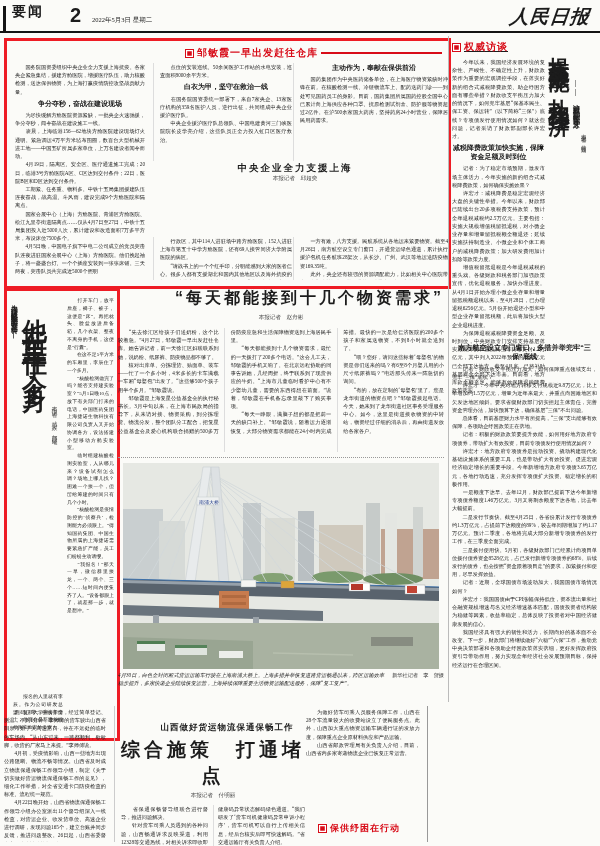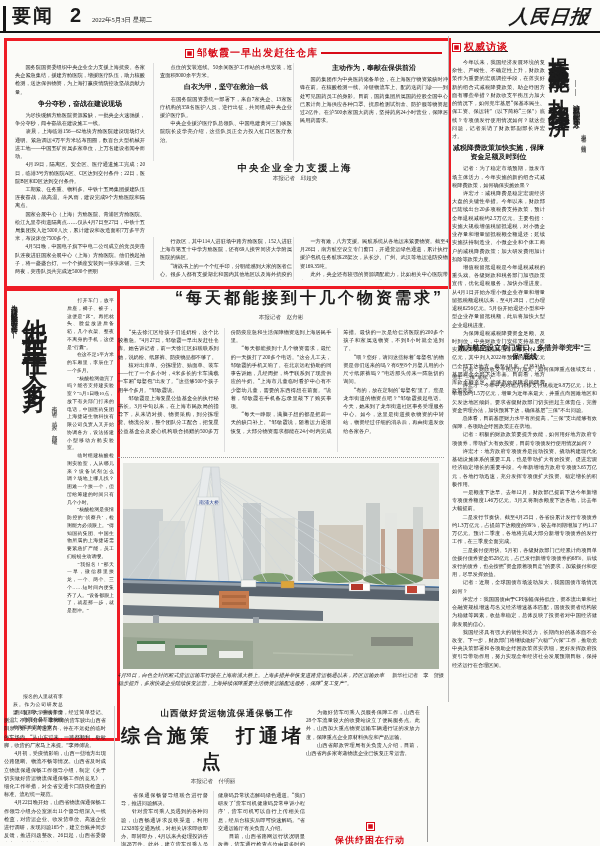--- a/index.html
+++ b/index.html
@@ -2,21 +2,21 @@
 <html><head>
 <meta charset="utf-8">
 <style>
   html,body{margin:0;padding:0;background:#888;}
   .page{position:relative;width:600px;height:846px;margin:0 auto;background:#fbfbf8;overflow:hidden;
         font-family:"Liberation Serif",serif;color:#1c1c1c;}
   
   .hdr{position:absolute;left:0;top:0;right:0;height:32px;}
   .hdr-rule{position:absolute;left:0;top:31px;right:0;height:2px;background:#141414;}
   .hdr-corner{position:absolute;left:3px;top:6px;width:3px;height:25px;background:#141414;}
-  .sec{position:absolute;left:12px;top:3px;font-family:"Liberation Sans",sans-serif;font-weight:900;font-size:19px;letter-spacing:2px;}
+  .sec{position:absolute;left:12px;top:3px;font-family:"Liberation Sans",sans-serif;font-weight:900;font-size:14px;letter-spacing:2px;}
   .pnum{position:absolute;left:70px;top:4px;font-family:"Liberation Sans",sans-serif;font-weight:900;font-size:20px;}
   .dateline{position:absolute;left:92px;top:16px;font-size:6.5px;color:#222;}
   .masthead{position:absolute;right:10px;top:4px;font-size:19px;font-weight:bold;font-style:italic;
             transform:skewX(-6deg);letter-spacing:1px;font-family:"Liberation Serif",serif;}
   
   .txt{font-size:5.2px;line-height:1.58;text-align:justify;white-space:pre-line;overflow:hidden;color:#222;}
   .subhead{font-family:"Liberation Sans",sans-serif;font-weight:bold;font-size:7px;text-align:center;margin:3px 0;line-height:1.3;}
   .byline{font-size:5.6px;color:#444;text-align:center;}
   .badge{display:flex;align-items:center;gap:3px;}
   .badge .bt{color:#d80c18;font-family:"Liberation Sans",sans-serif;font-weight:900;font-size:10px;letter-spacing:1px;white-space:nowrap;}
@@ -47,26 +47,26 @@
   .m-title{text-align:right;font-family:"Liberation Sans",sans-serif;font-weight:900;font-size:16px;letter-spacing:3px;}
   .m-byline{margin-top:5px;}
   .m-body{margin-top:6px;height:124px;column-count:3;column-gap:12px;column-rule:1px solid #ddd;}
   .m-photo{margin-top:5px;border-top:1px dotted #999;padding-top:5px;}
   .m-photo svg{display:block;width:318px;height:206px;margin:0 auto;}
   .m-cap{margin-top:3px;font-size:5.2px;line-height:1.5;text-align:justify;color:#222;font-style:italic;}
   .m-credit{float:right;font-style:normal;color:#333;padding-left:8px;}
   
   .bl-col{position:absolute;left:4px;top:708px;width:102px;bottom:4px;}
   .shanxi{position:absolute;left:114px;top:706px;width:184px;bottom:4px;border-left:1px solid #ccc;padding-left:6px;}
-  .sx-kick{text-align:center;font-family:"Liberation Sans",sans-serif;font-weight:bold;font-size:8.5px;letter-spacing:1px;margin-top:2px;padding-left:28px;}
+  .sx-kick{text-align:center;font-family:"Liberation Sans",sans-serif;font-weight:bold;font-size:8.5px;letter-spacing:1px;margin-top:16px;padding-left:28px;}
   .sx-title{text-align:center;font-family:"Liberation Sans",sans-serif;font-weight:900;font-size:19px;letter-spacing:4px;margin-top:3px;}
   .sx-byline{margin-top:3px;}
   .sx-body{margin-top:5px;height:62px;column-count:2;column-gap:10px;column-rule:1px solid #ddd;}
   .sx-colr{position:absolute;left:306px;top:708px;width:114px;height:108px;}
-  .badge2{position:absolute;left:318px;top:822px;width:104px;flex-direction:column;}
+  .badge2{position:absolute;left:318px;top:822px;width:104px;}
   
   .iv-top{position:absolute;left:452px;top:38px;width:93px;height:298px;}
   .iv-top .badge{justify-content:flex-start;margin:2px 0 4px 0;text-decoration:underline;}
   .iv-main{position:absolute;left:452px;top:340px;width:145px;bottom:4px;}
   .iv-sub{font-size:7.2px;}
   .vhead{position:absolute;left:548px;top:40px;width:50px;height:300px;display:flex;justify-content:flex-start;}
   .v-main{writing-mode:vertical-rl;font-family:"Liberation Sans",sans-serif;font-weight:900;font-size:21px;letter-spacing:3px;line-height:1.1;}
   .v-sub{writing-mode:vertical-rl;font-size:7px;font-weight:bold;margin-top:40px;letter-spacing:2px;}
   .v-by{writing-mode:vertical-rl;font-size:5.4px;color:#444;margin-top:90px;letter-spacing:1px;}
   

